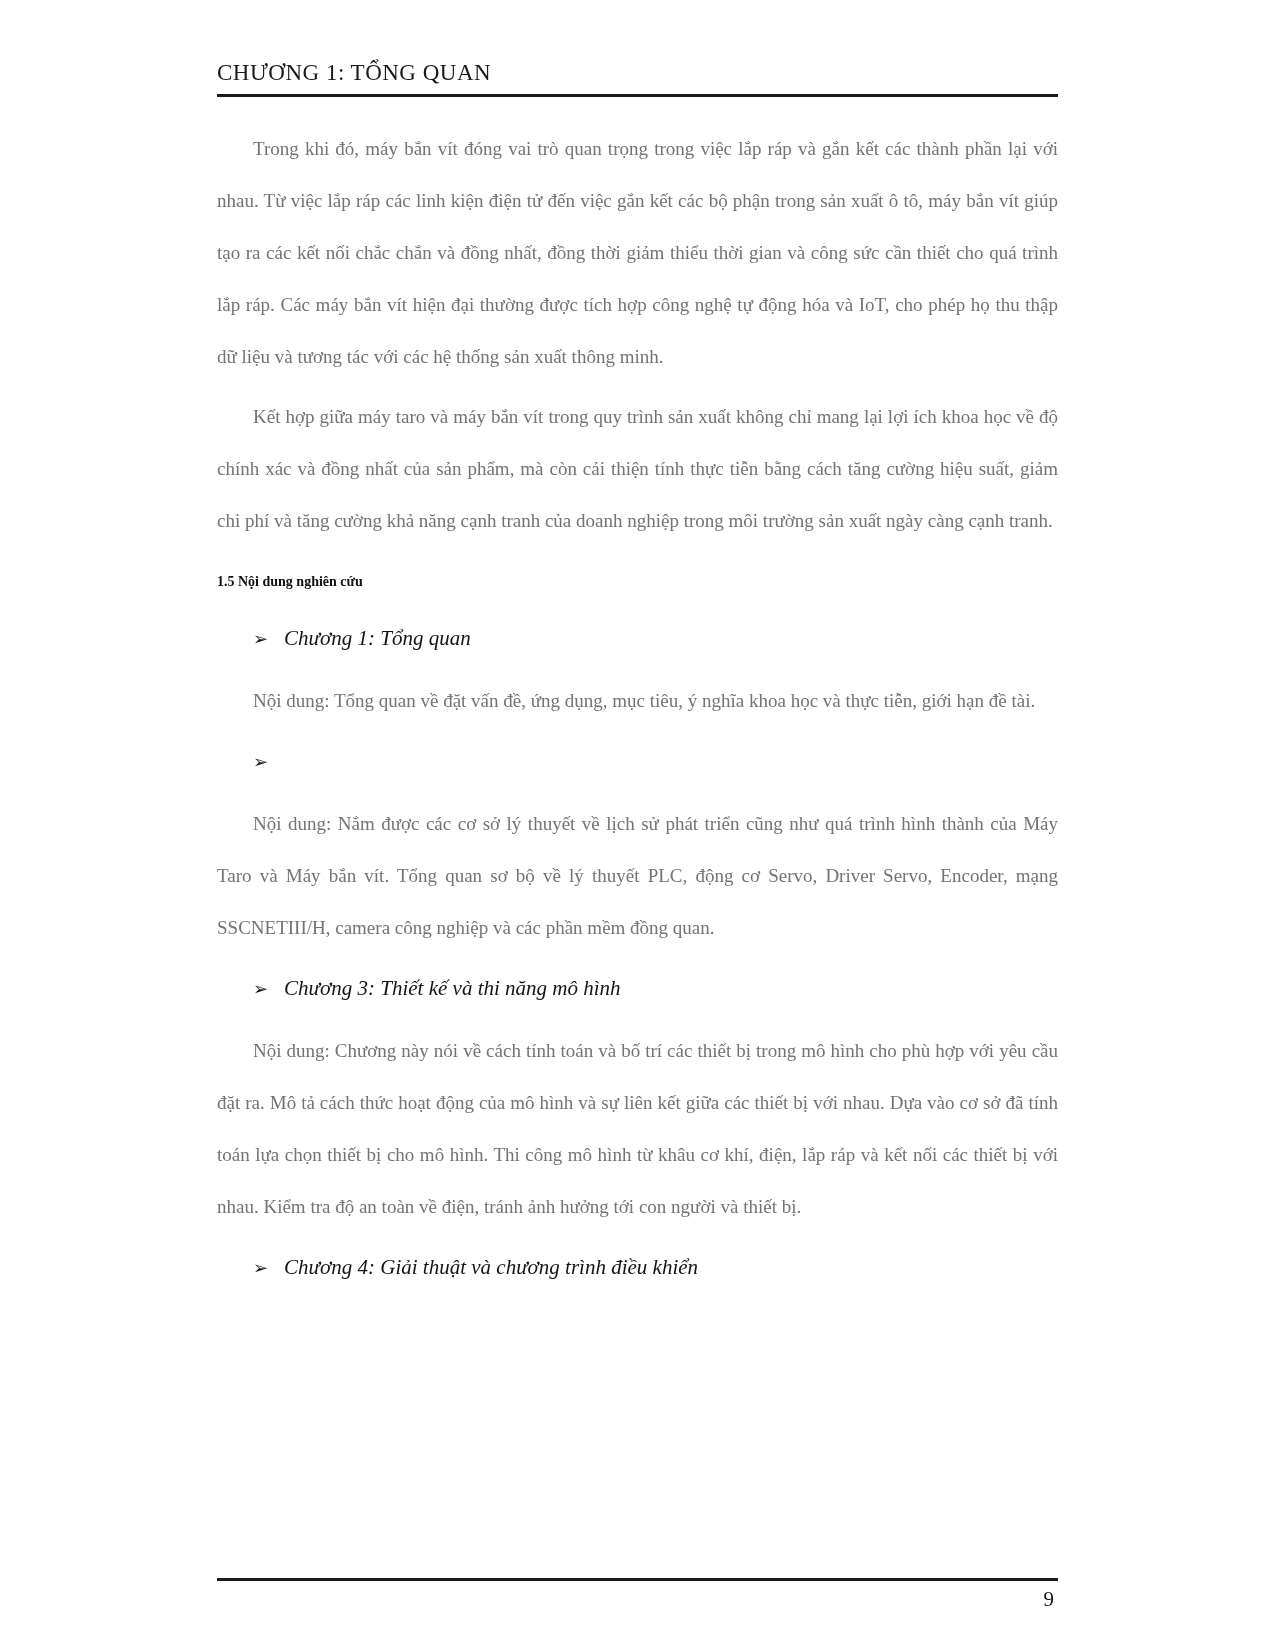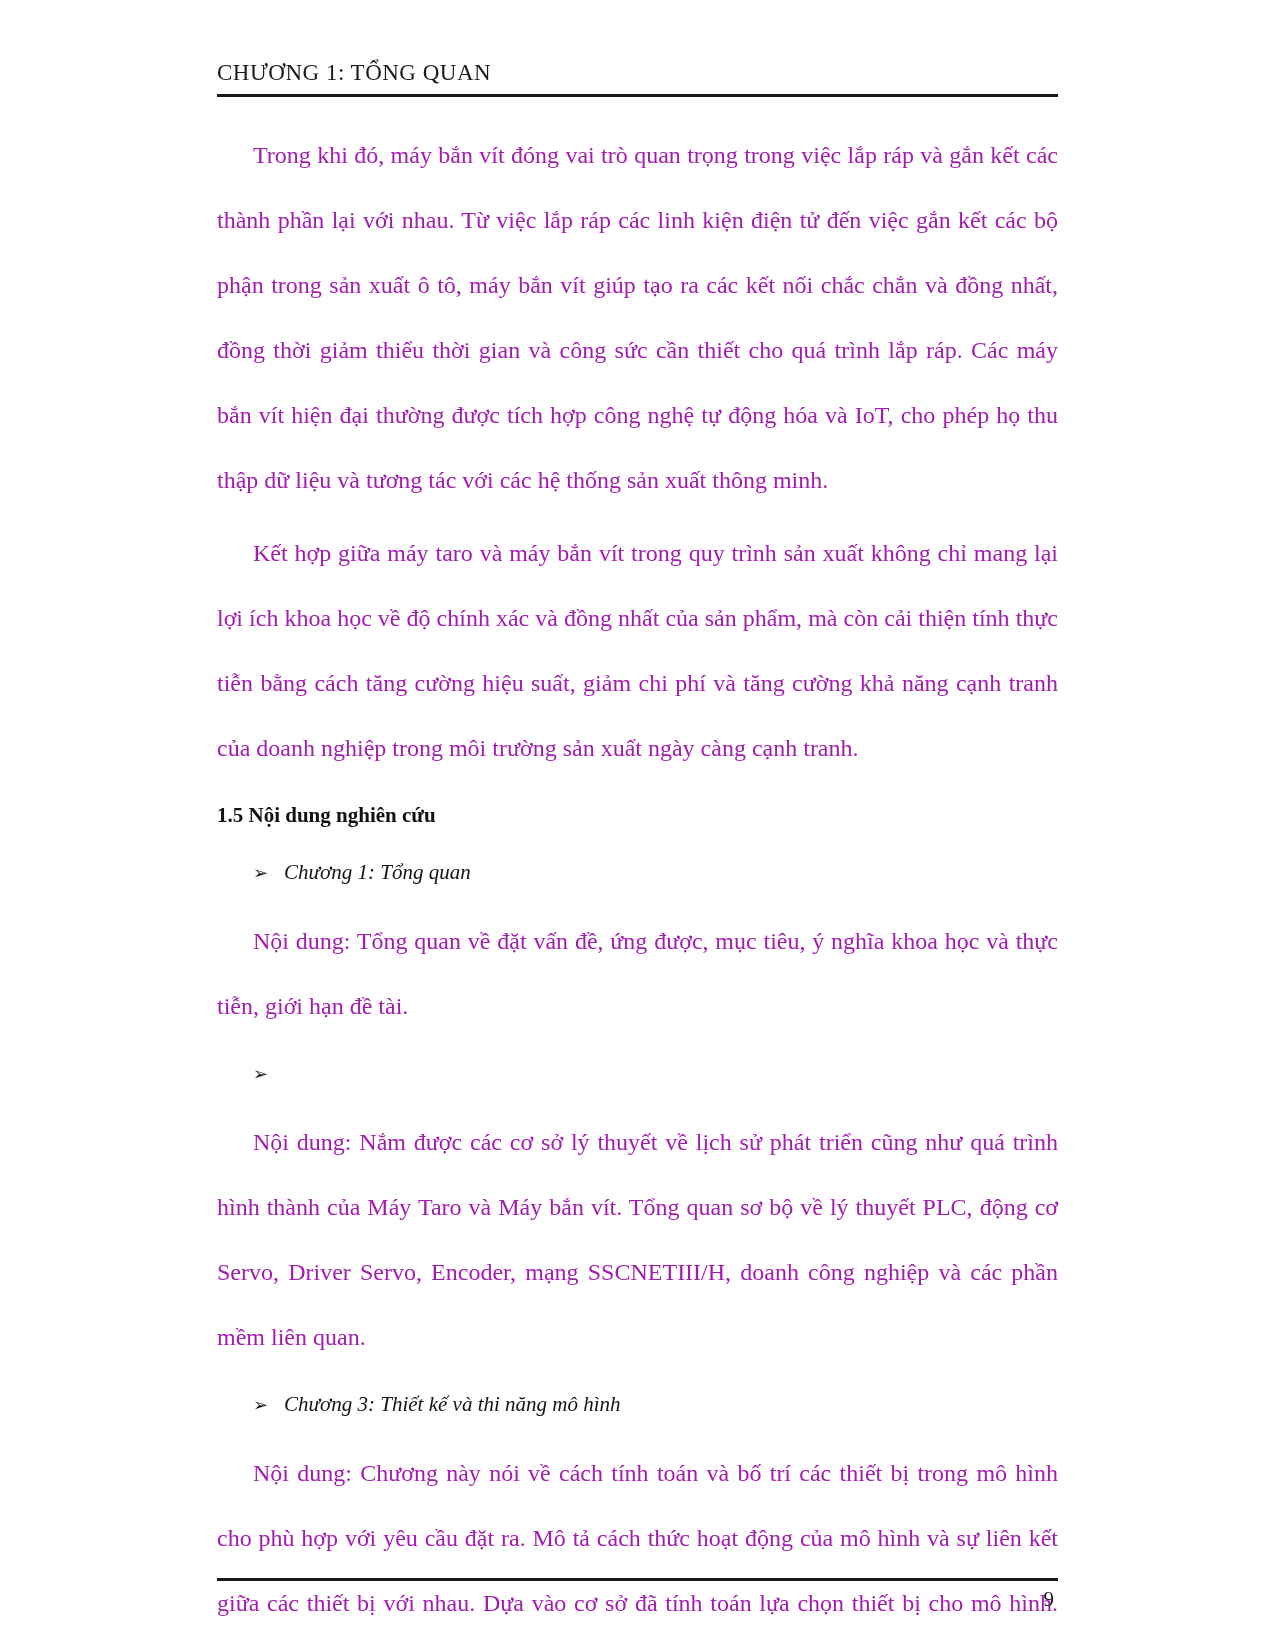--- a/index.html
+++ b/index.html
@@ -23,29 +23,29 @@
     border-bottom: 3px solid #1a1a1a;
     padding-bottom: 8px;
     margin-bottom: 26px;
   }
   .header-text {
     font-size: 23px;
     letter-spacing: 0.5px;
     color: #1a1a1a;
   }
   .para {
-    font-size: 24px;
-    line-height: 65px;
+    font-size: 19px;
+    line-height: 52px;
     text-align: justify;
-    color: #a21caf;
+    color: #737373;
     margin-bottom: 8px;
   }
   .indent { text-indent: 36px; }
   .section-heading {
-    font-size: 21px;
+    font-size: 14px;
     font-weight: bold;
     line-height: 45px;
     margin: 12px 0 10px 0;
     color: #111;
   }
   .bullet {
     display: flex;
     align-items: baseline;
     margin: 12px 0 14px 36px;
     line-height: 45px;
@@ -94,26 +94,26 @@
     <p class="para indent">Trong khi đó, máy bắn vít đóng vai trò quan trọng trong việc lắp ráp và gắn kết các thành phần lại với nhau. Từ việc lắp ráp các linh kiện điện tử đến việc gắn kết các bộ phận trong sản xuất ô tô, máy bắn vít giúp tạo ra các kết nối chắc chắn và đồng nhất, đồng thời giảm thiểu thời gian và công sức cần thiết cho quá trình lắp ráp. Các máy bắn vít hiện đại thường được tích hợp công nghệ tự động hóa và IoT, cho phép họ thu thập dữ liệu và tương tác với các hệ thống sản xuất thông minh.</p>
 
     <p class="para indent">Kết hợp giữa máy taro và máy bắn vít trong quy trình sản xuất không chỉ mang lại lợi ích khoa học về độ chính xác và đồng nhất của sản phẩm, mà còn cải thiện tính thực tiễn bằng cách tăng cường hiệu suất, giảm chi phí và tăng cường khả năng cạnh tranh của doanh nghiệp trong môi trường sản xuất ngày càng cạnh tranh.</p>
 
     <h2 class="section-heading">1.5 Nội dung nghiên cứu</h2>
 
     <div class="bullet">
       <span class="marker">➢</span>
       <span class="bullet-text">Chương 1: Tổng quan</span>
     </div>
-    <p class="para indent">Nội dung: Tổng quan về đặt vấn đề, ứng được, mục tiêu, ý nghĩa khoa học và thực tiễn, giới hạn đề tài.</p>
+    <p class="para indent">Nội dung: Tổng quan về đặt vấn đề, ứng dụng, mục tiêu, ý nghĩa khoa học và thực tiễn, giới hạn đề tài.</p>
 
     <div class="bullet">
       <span class="marker">➢</span>
     </div>
-    <p class="para indent">Nội dung: Nắm được các cơ sở lý thuyết về lịch sử phát triển cũng như quá trình hình thành của Máy Taro và Máy bắn vít. Tổng quan sơ bộ về lý thuyết PLC, động cơ Servo, Driver Servo, Encoder, mạng SSCNETIII/H, doanh công nghiệp và các phần mềm liên quan.</p>
+    <p class="para indent">Nội dung: Nắm được các cơ sở lý thuyết về lịch sử phát triển cũng như quá trình hình thành của Máy Taro và Máy bắn vít. Tổng quan sơ bộ về lý thuyết PLC, động cơ Servo, Driver Servo, Encoder, mạng SSCNETIII/H, camera công nghiệp và các phần mềm đồng quan.</p>
 
     <div class="bullet">
       <span class="marker">➢</span>
       <span class="bullet-text">Chương 3: Thiết kế và thi năng mô hình</span>
     </div>
     <p class="para indent">Nội dung: Chương này nói về cách tính toán và bố trí các thiết bị trong mô hình cho phù hợp với yêu cầu đặt ra. Mô tả cách thức hoạt động của mô hình và sự liên kết giữa các thiết bị với nhau. Dựa vào cơ sở đã tính toán lựa chọn thiết bị cho mô hình. Thi công mô hình từ khâu cơ khí, điện, lắp ráp và kết nối các thiết bị với nhau. Kiểm tra độ an toàn về điện, tránh ảnh hưởng tới con người và thiết bị.</p>
 
     <div class="bullet">
       <span class="marker">➢</span>
       <span class="bullet-text">Chương 4: Giải thuật và chương trình điều khiển</span>

